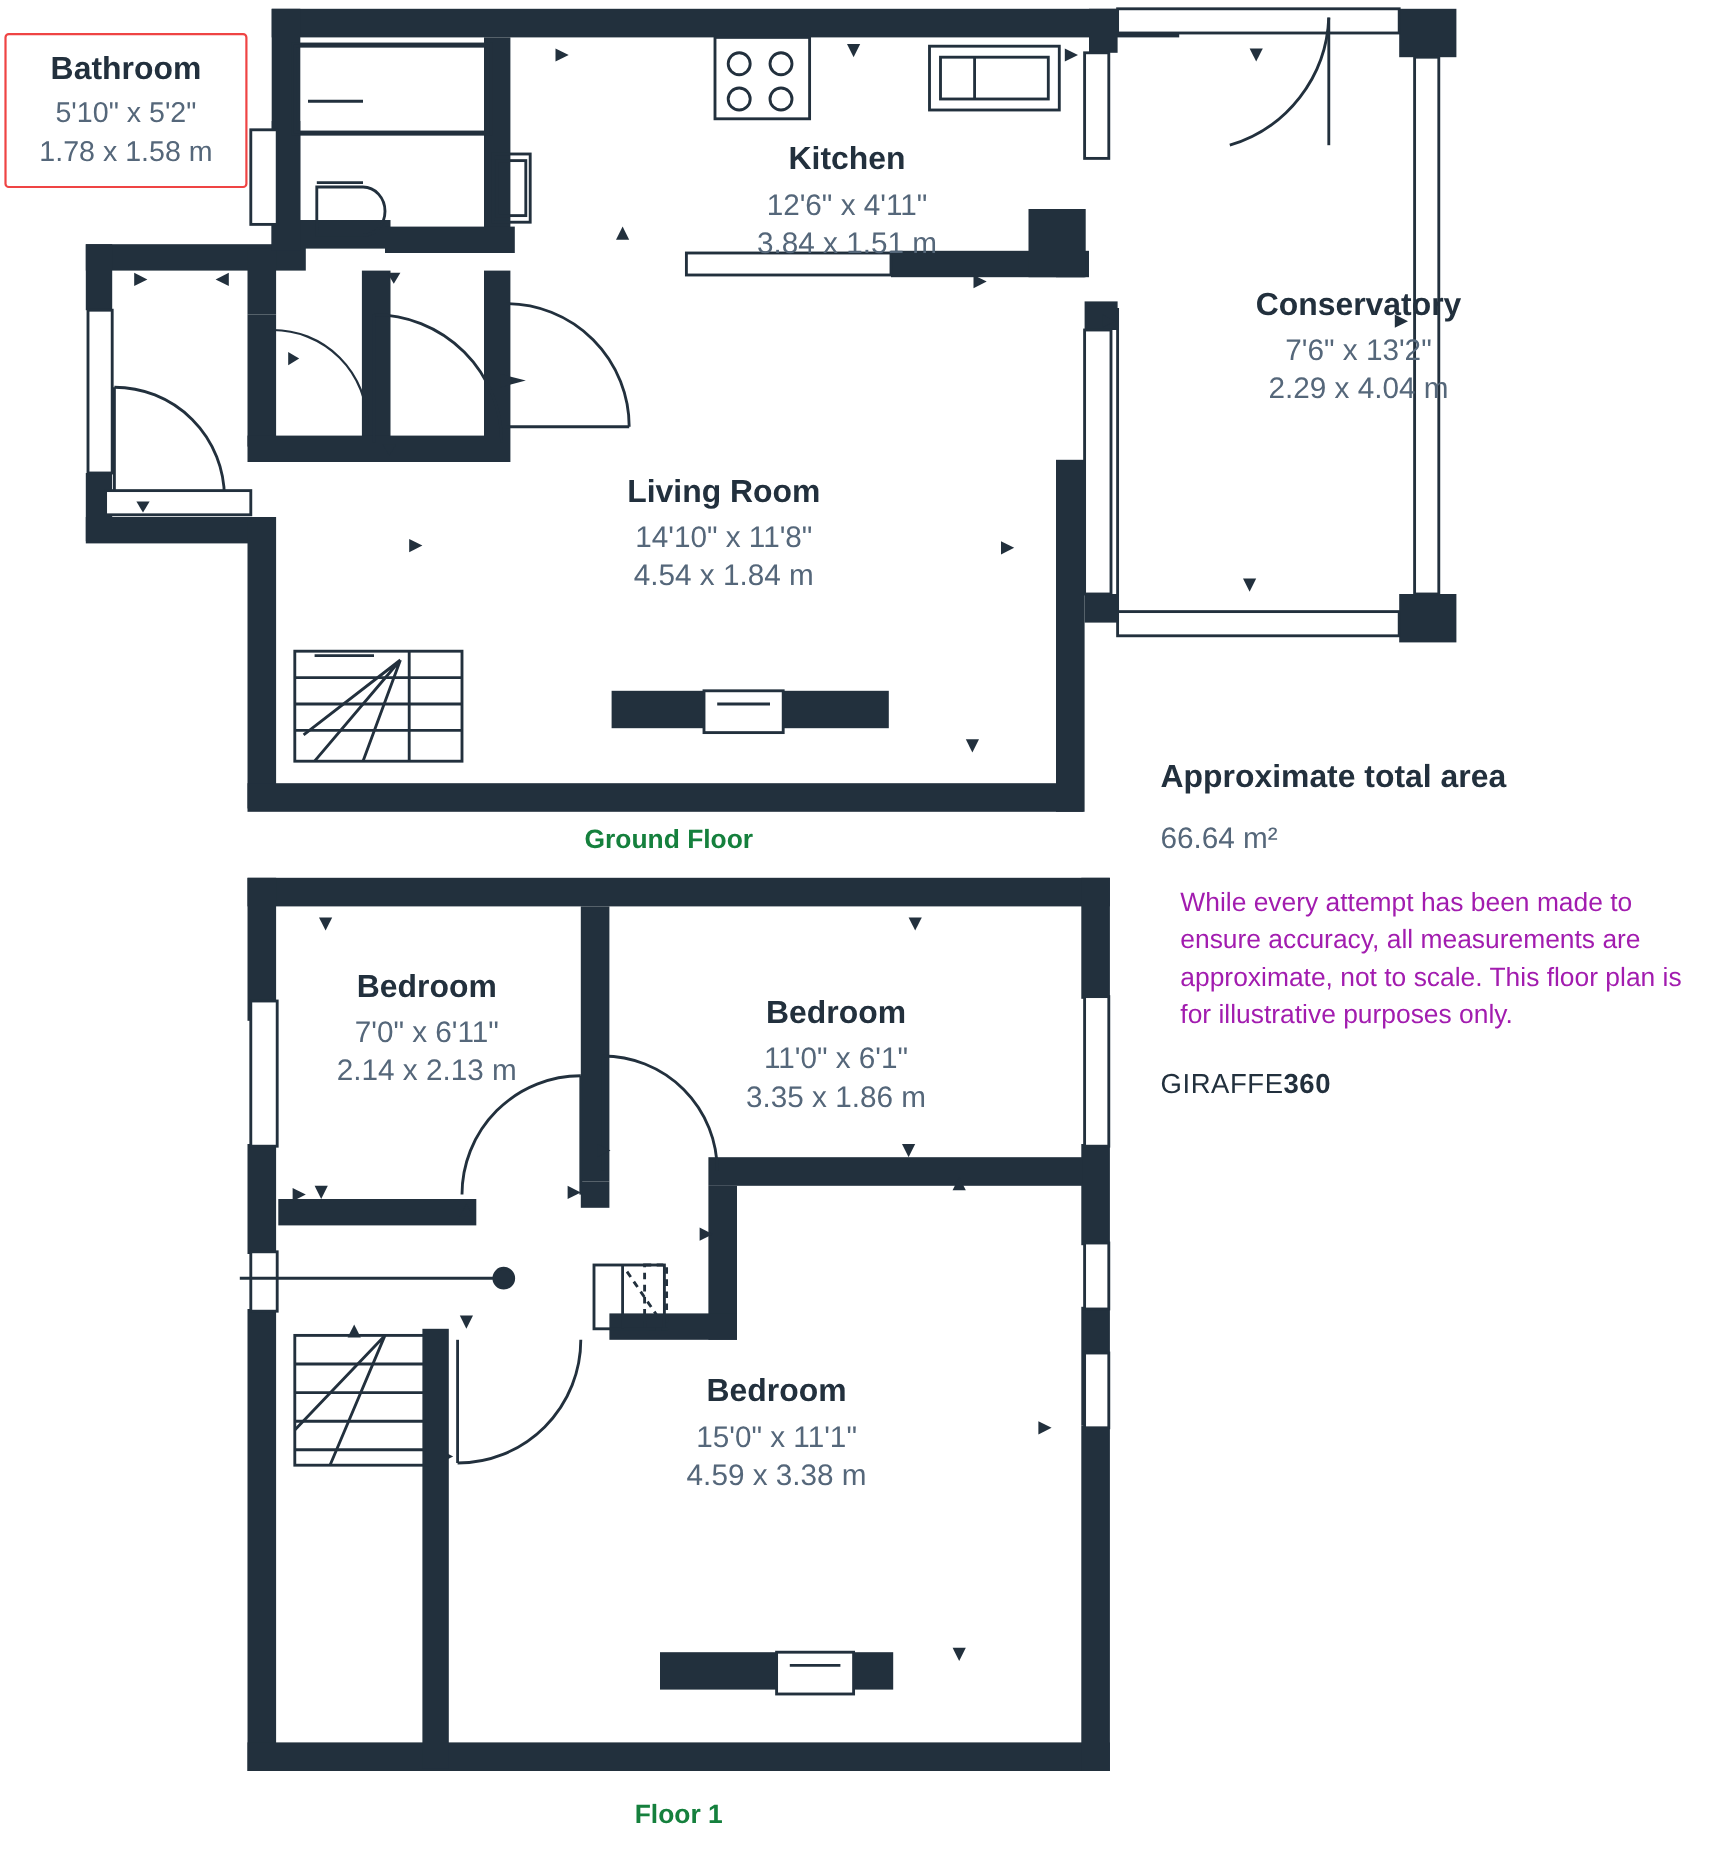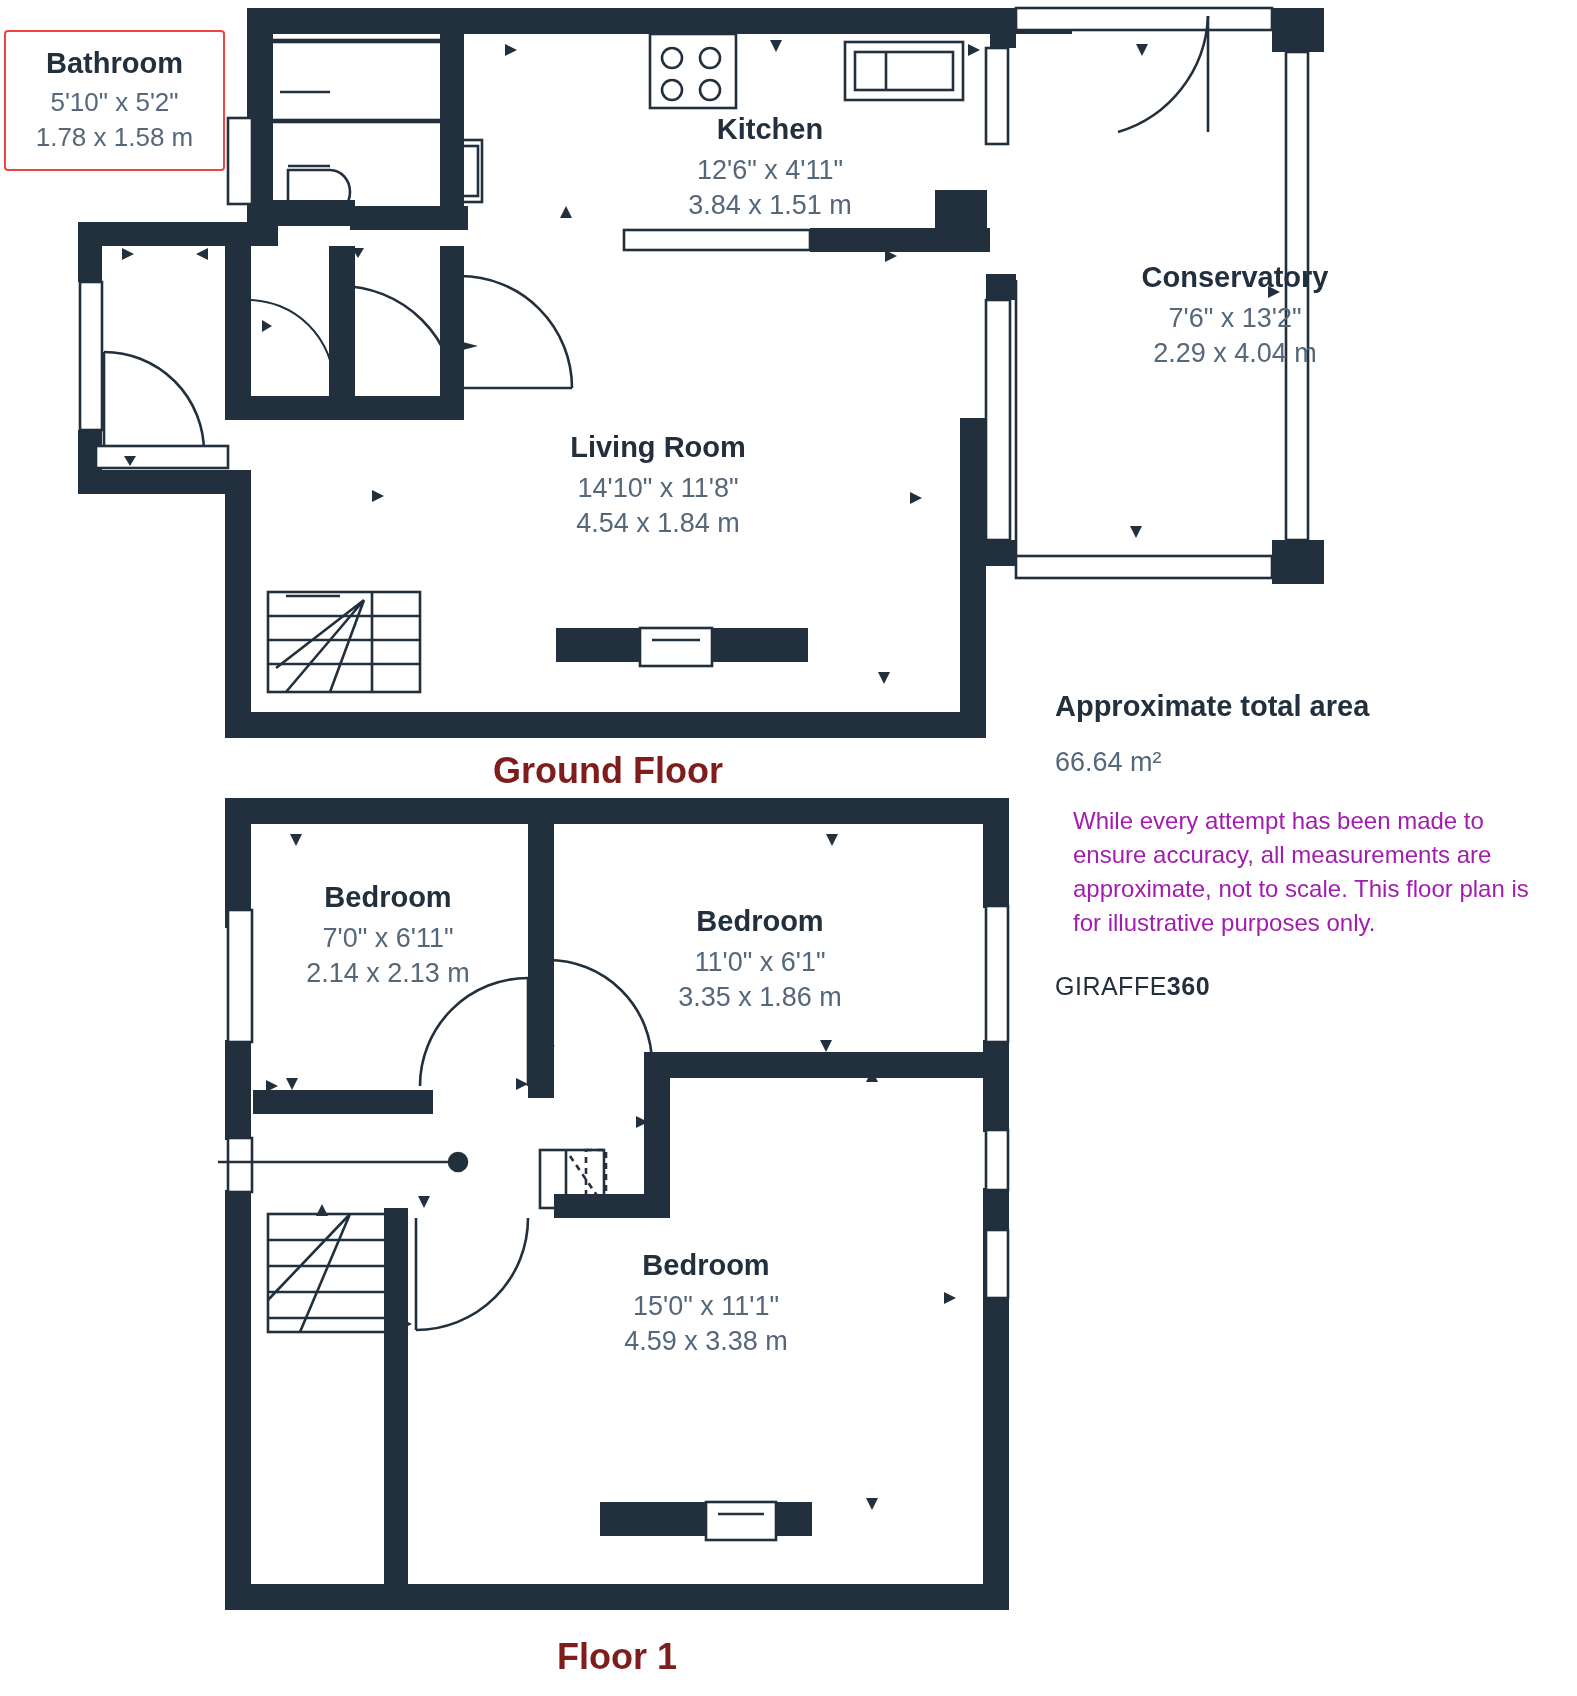--- a/index.html
+++ b/index.html
@@ -38,23 +38,23 @@
   }
   .room-label .name {
     display: block;
     font-size: 29px;
     font-weight: bold;
     color: #22303d;
     margin-bottom: 4px;
   }
   .floor-title {
     position: absolute;
-    font-size: 36px;
+    font-size: 24px;
     font-weight: bold;
-    color: #7f1d1d;
+    color: #15803d;
     text-align: center;
     white-space: nowrap;
   }
 
   
   .callout {
     position: absolute;
     left: 4px;
     top: 30px;
     width: 205px;
@@ -317,21 +317,21 @@
       </g>
     </g>
   </svg>
 
   <div class="callout">
     <span class="name">Bathroom</span>
     <span>5'10" x 5'2"</span><br>
     <span>1.78 x 1.58 m</span>
   </div>
 
-  <div class="room-label" style="left:620px; top:110px; width:300px;">
+  <div class="room-label" style="left:620px; top:126px; width:300px;">
     <span class="name">Kitchen</span>
     <span>12'6" x 4'11"</span><br>
     <span>3.84 x 1.51 m</span>
   </div>
 
   <div class="room-label" style="left:1055px; top:258px; width:360px;">
     <span class="name">Conservatory</span>
     <span>7'6" x 13'2"</span><br>
     <span>2.29 x 4.04 m</span>
   </div>

